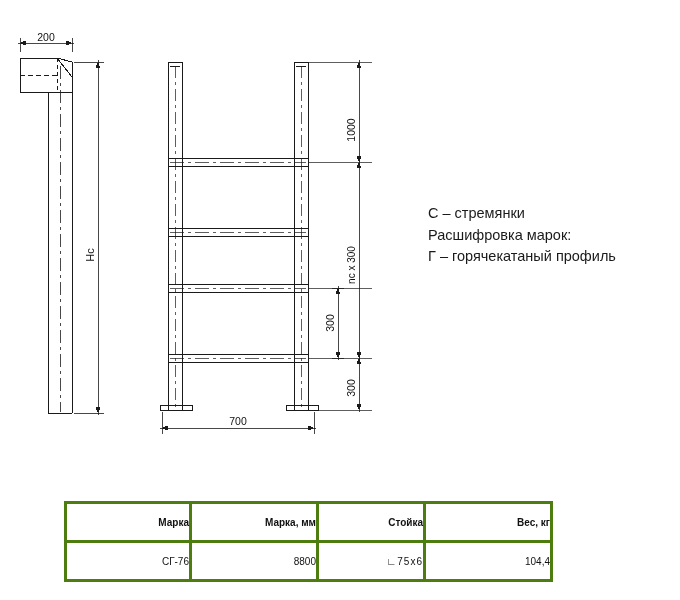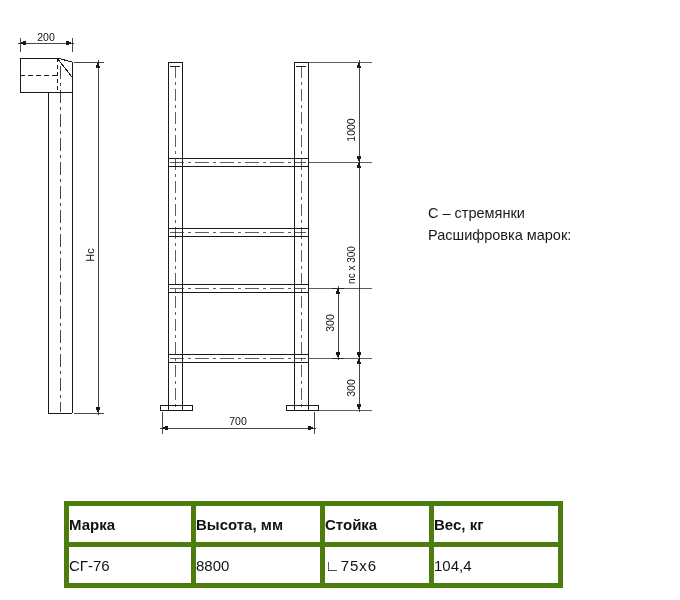--- a/index.html
+++ b/index.html
@@ -43,24 +43,24 @@
     white-space: nowrap;
   }
   .spec-table {
     position: absolute;
     left: 64px;
     top: 501px;
     border-collapse: collapse;
     font-family: "Liberation Sans", sans-serif;
   }
   .spec-table td, .spec-table th {
-    border: 5px solid #4d7c0f;
-    text-align: left;
+    border: 3px solid #4d7c0f;
+    text-align: right;
     vertical-align: middle;
-    font-size: 15px;
+    font-size: 10px;
     color: #111111;
     padding: 0;
   }
   .spec-table th {
     font-weight: bold;
     height: 36px;
   }
   .spec-table td {
     font-weight: normal;
     height: 36px;
@@ -224,27 +224,28 @@
 
       <text x="355" y="388" font-size="10.5" text-anchor="middle" transform="rotate(-90 355 388)">300</text>
 
       <text x="238" y="425" font-size="10.5" text-anchor="middle">700</text>
     </g>
   </svg>
 
   <div class="legend-block">
     <div class="legend-line">С – стремянки</div>
     <div class="legend-line">Расшифровка марок:</div>
+    <div class="legend-line">Г – горячекатаный профиль</div>
   </div>
 
   <table class="spec-table">
     <thead>
       <tr>
         <th class="col-marka">Марка</th>
-        <th class="col-height">Высота, мм</th>
+        <th class="col-height">Марка, мм</th>
         <th class="col-post">Стойка</th>
         <th class="col-weight">Вес, кг</th>
       </tr>
     </thead>
     <tbody>
       <tr>
         <td>СГ-76</td>
         <td>8800</td>
         <td>
           <span class="angle-sym">∟75x6</span>

